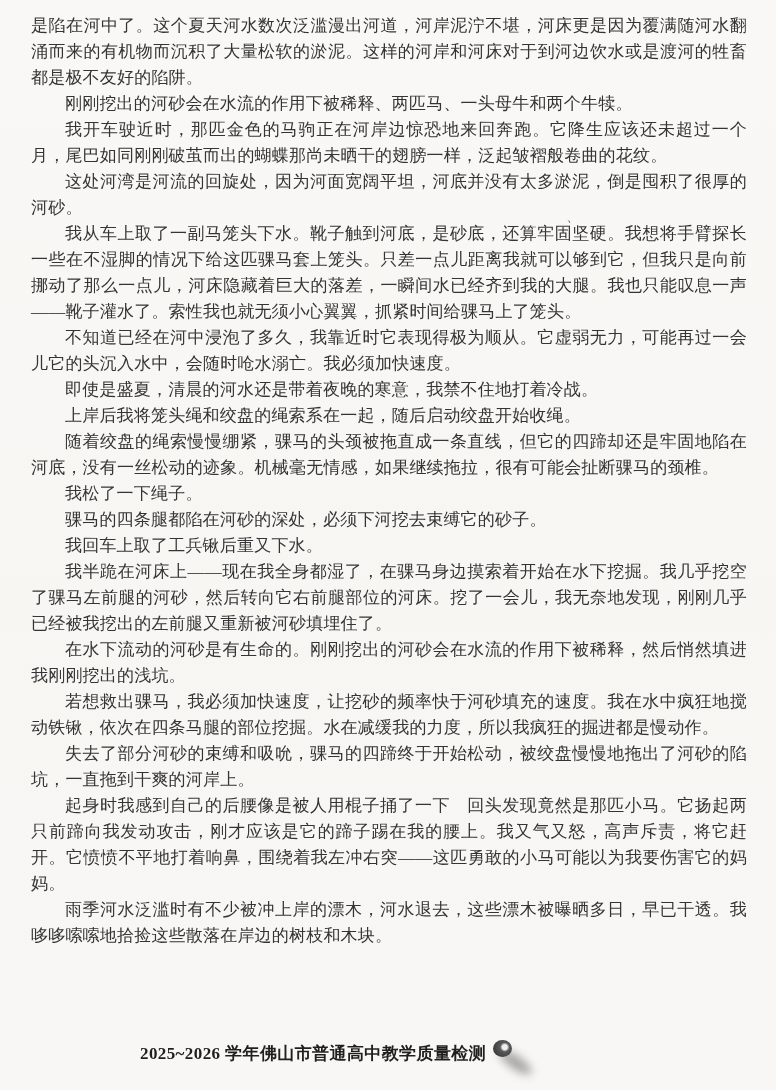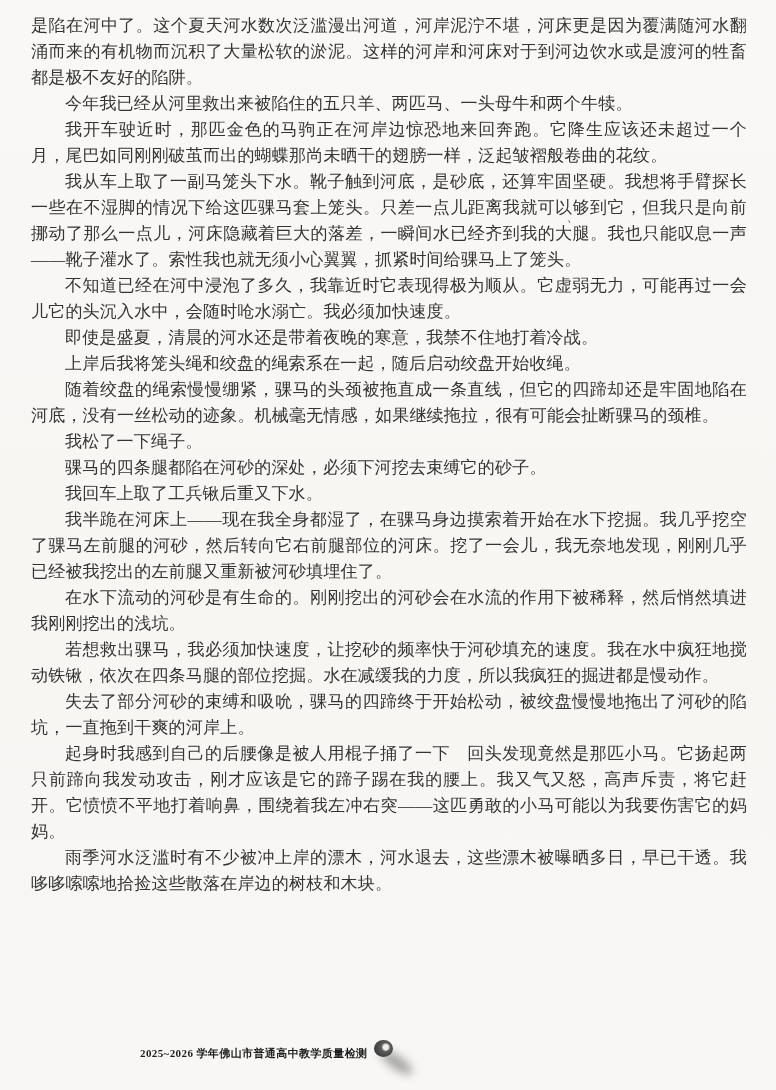--- a/index.html
+++ b/index.html
@@ -45,21 +45,21 @@
     line-height: 14px;
   }
   .footer {
     position: absolute;
     top: 1040px;
     left: 140px;
     height: 26px;
     display: flex;
     align-items: center;
     color: #1f1f1f;
-    font-size: 11px;
+    font-size: 17px;
     font-weight: 700;
     letter-spacing: 0.4px;
     white-space: nowrap;
   }
   .smudge {
     position: relative;
     display: inline-block;
     width: 66px;
     height: 40px;
     margin-left: 7px;
@@ -89,22 +89,23 @@
     filter: blur(0.5px);
   }
 </style>
 </head>
 <body>
 
 <div class="page">
 
   <main class="body-text">
       <p class="noindent">是陷在河中了。这个夏天河水数次泛滥漫出河道，河岸泥泞不堪，河床更是因为覆满随河水翻涌而来的有机物而沉积了大量松软的淤泥。这样的河岸和河床对于到河边饮水或是渡河的牲畜都是极不友好的陷阱。</p>
-      <p>今年我已经从河里救出来被陷住的五只羊、两匹马、一头母牛和两个牛犊。</p>
+      <p>刚刚挖出的河砂会在水流的作用下被稀释、两匹马、一头母牛和两个牛犊。</p>
       <p>我开车驶近时，那匹金色的马驹正在河岸边惊恐地来回奔跑。它降生应该还未超过一个月，尾巴如同刚刚破茧而出的蝴蝶那尚未晒干的翅膀一样，泛起皱褶般卷曲的花纹。</p>
+      <p>这处河湾是河流的回旋处，因为河面宽阔平坦，河底并没有太多淤泥，倒是囤积了很厚的河砂。</p>
       <p>我从车上取了一副马笼头下水。靴子触到河底，是砂底，还算牢固坚硬。我想将手臂探长一些在不湿脚的情况下给这匹骒马套上笼头。只差一点儿距离我就可以够到它，但我只是向前挪动了那么一点儿，河床隐藏着巨大的落差，一瞬间水已经齐到我的大腿。我也只能叹息一声——靴子灌水了。索性我也就无须小心翼翼，抓紧时间给骒马上了笼头。</p>
       <p>不知道已经在河中浸泡了多久，我靠近时它表现得极为顺从。它虚弱无力，可能再过一会儿它的头沉入水中，会随时呛水溺亡。我必须加快速度。</p>
       <p>即使是盛夏，清晨的河水还是带着夜晚的寒意，我禁不住地打着冷战。</p>
       <p>上岸后我将笼头绳和绞盘的绳索系在一起，随后启动绞盘开始收绳。</p>
       <p>随着绞盘的绳索慢慢绷紧，骒马的头颈被拖直成一条直线，但它的四蹄却还是牢固地陷在河底，没有一丝松动的迹象。机械毫无情感，如果继续拖拉，很有可能会扯断骒马的颈椎。</p>
       <p>我松了一下绳子。</p>
       <p>骒马的四条腿都陷在河砂的深处，必须下河挖去束缚它的砂子。</p>
       <p>我回车上取了工兵锹后重又下水。</p>
       <p>我半跪在河床上——现在我全身都湿了，在骒马身边摸索着开始在水下挖掘。我几乎挖空了骒马左前腿的河砂，然后转向它右前腿部位的河床。挖了一会儿，我无奈地发现，刚刚几乎已经被我挖出的左前腿又重新被河砂填埋住了。</p>
       <p>在水下流动的河砂是有生命的。刚刚挖出的河砂会在水流的作用下被稀释，然后悄然填进我刚刚挖出的浅坑。</p>

